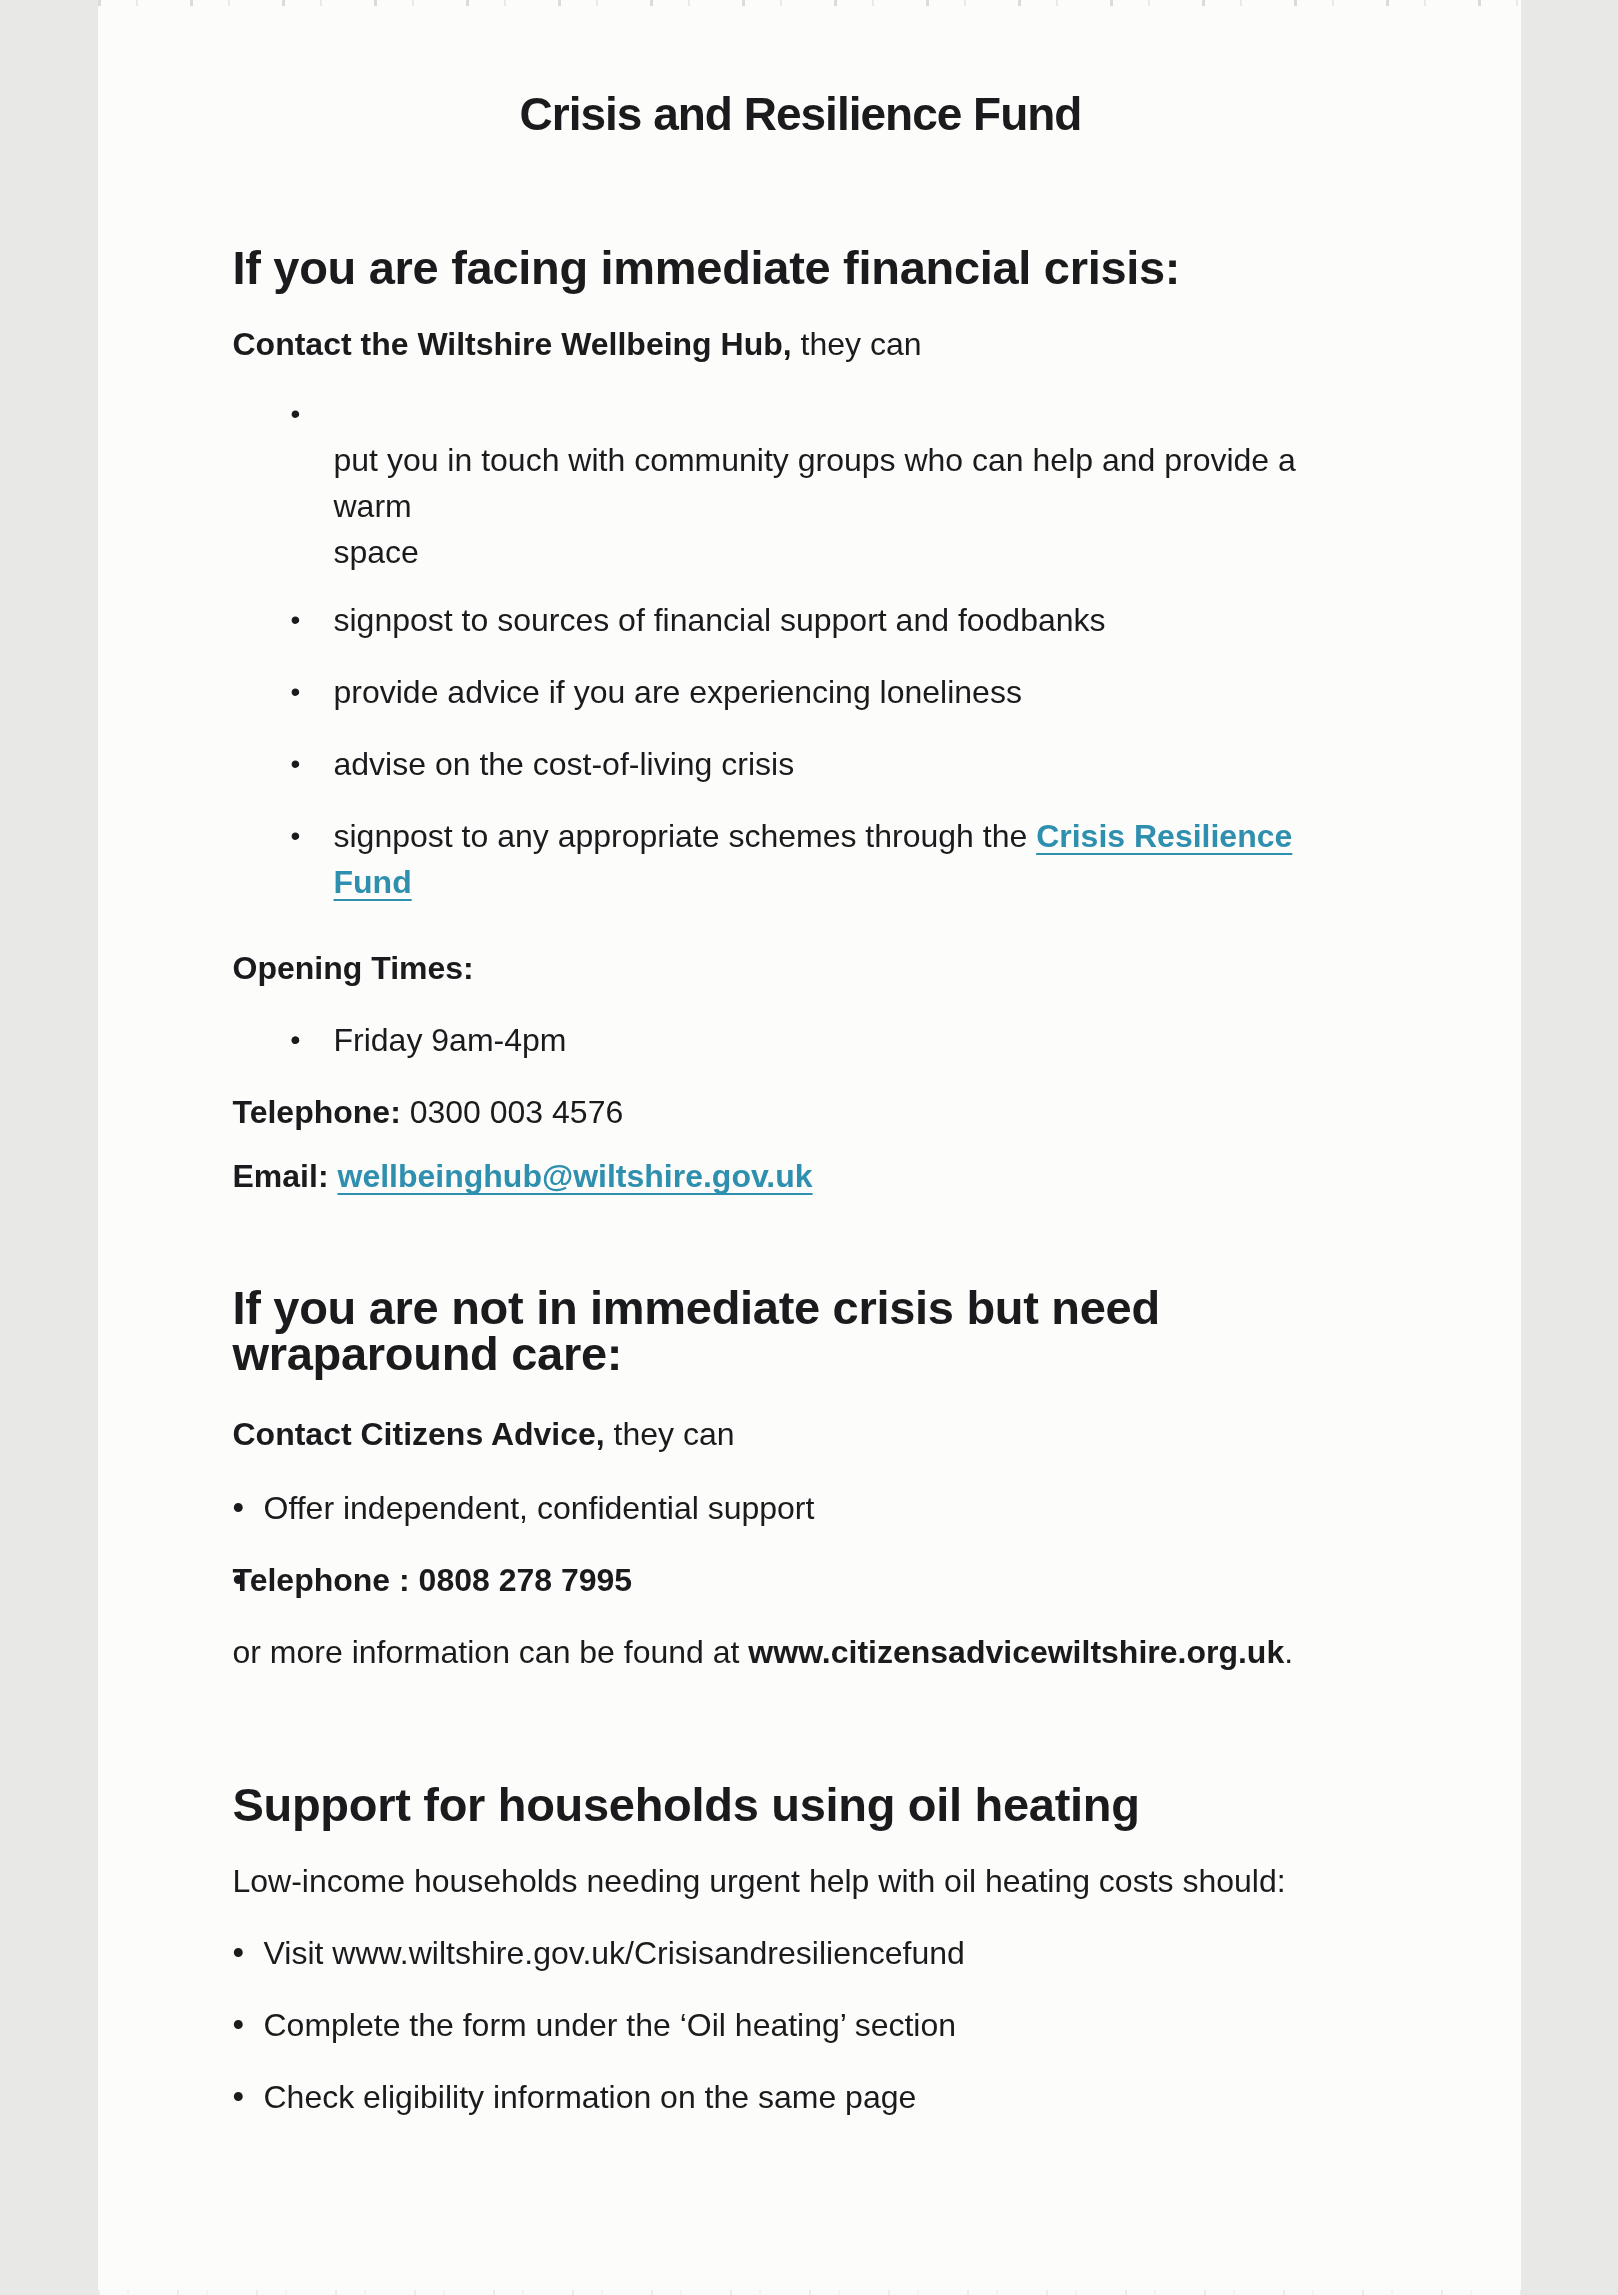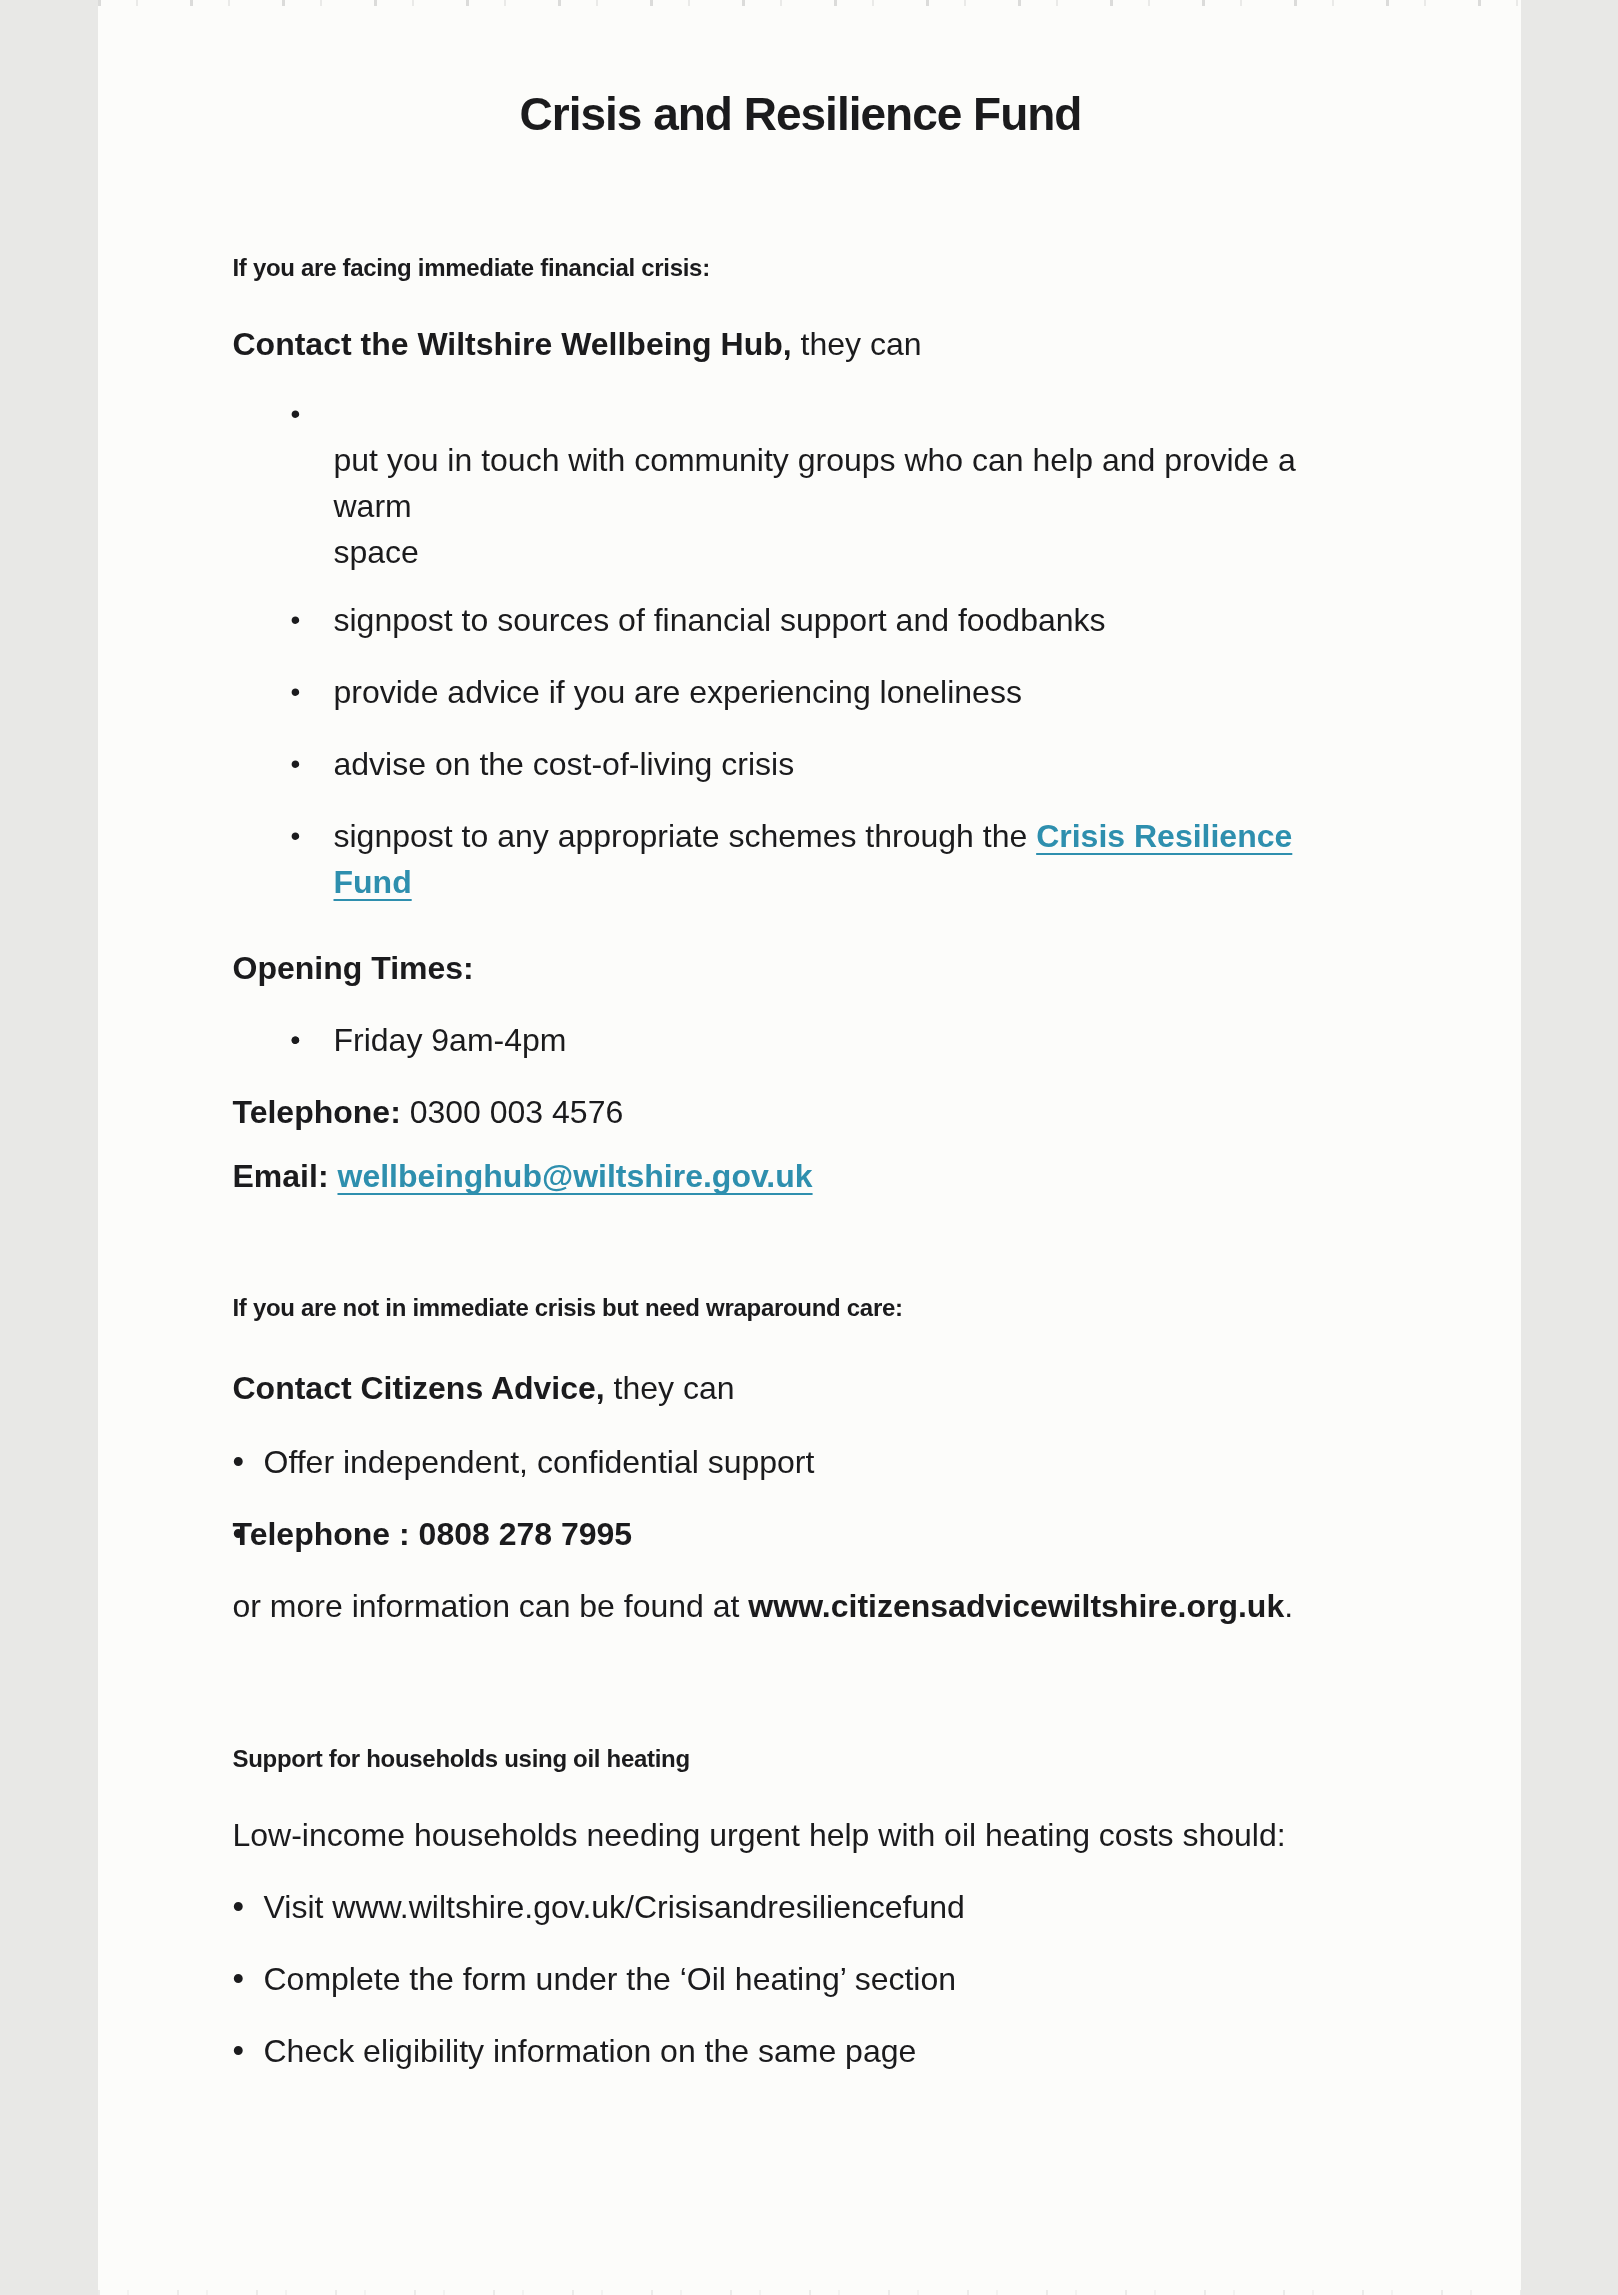--- a/index.html
+++ b/index.html
@@ -40,21 +40,21 @@
 
   .doc-title {
     font-size: 46px;
     line-height: 53px;
     font-weight: 700;
     text-align: center;
     letter-spacing: -1px;
   }
 
   .h-section {
-    font-size: 24px;
+    font-size: 47px;
     line-height: 46px;
     font-weight: 700;
     letter-spacing: -0.3px;
   }
 
   .para {
     font-size: 32px;
     line-height: 46px;
   }
 

